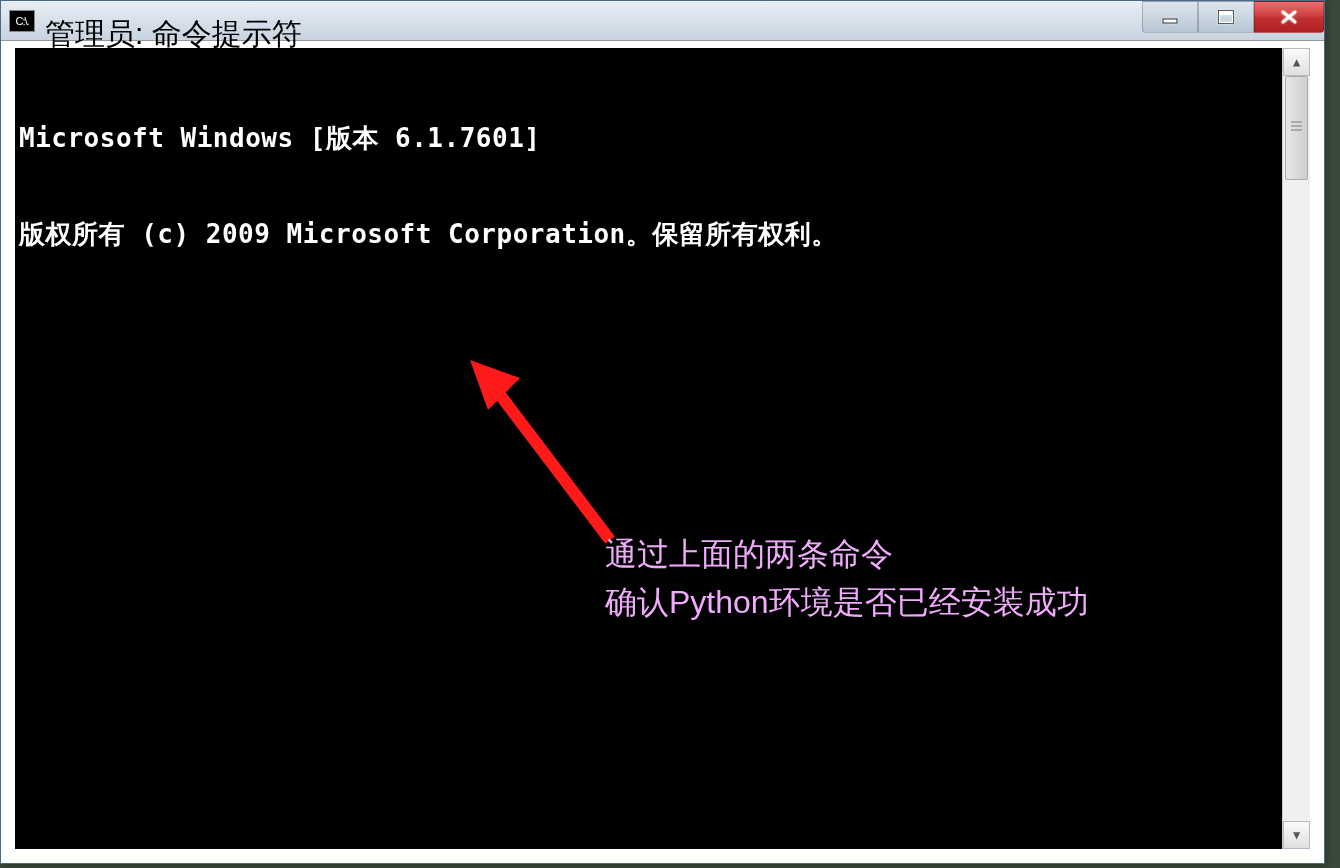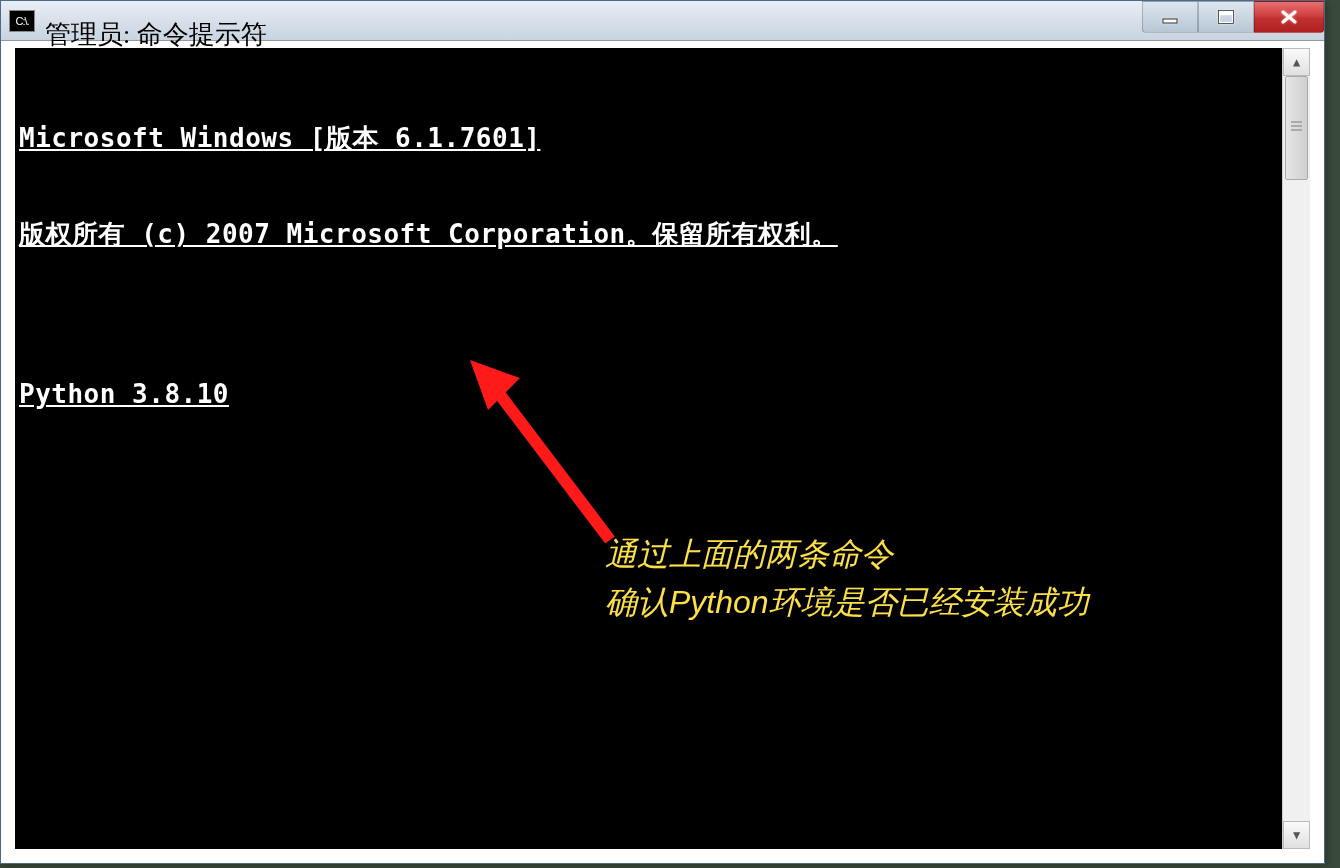--- a/index.html
+++ b/index.html
@@ -47,23 +47,23 @@
       align-items: center;
       justify-content: center;
       font-size: 11px;
       color: #fff;
       font-family: sans-serif;
       margin-right: 10px;
       position: relative;
       letter-spacing: -1px;
     }
     .titlebar-text {
-      font-size: 26px;
+      font-size: 30px;
       color: #000;
-      font-family: Liberation Serif, serif;
+      font-family: Liberation Sans, sans-serif;
       margin-top: 27px;
     }
     .window-controls {
       display: flex;
       height: 32px;
       margin-top: -8px;
     }
     .win-btn {
       width: 56px;
       height: 32px;
@@ -105,21 +105,20 @@
       font-size: 26px;
       line-height: 32px;
       padding: 10px 4px;
       white-space: pre;
       overflow: hidden;
       font-weight: bold;
       letter-spacing: 0.5px;
     }
     .terminal .line {
       white-space: pre;
-      text-decoration: underline;
     }
     .scrollbar {
       width: 28px;
       background: #f0f0f0;
       border-left: 1px solid #ccc;
       display: flex;
       flex-direction: column;
     }
     .scroll-btn {
       height: 28px;
@@ -163,24 +162,23 @@
       left: 450px;
       width: 250px;
       height: 250px;
     }
     .annotation-text {
       position: absolute;
       top: 530px;
       left: 605px;
       font-size: 32px;
       line-height: 48px;
-      color: #fde047;
+      color: #f0abfc;
       font-family: "PingFang SC","Microsoft YaHei","SimHei",sans-serif;
       white-space: pre;
-      font-style: italic;
     }
   </style>
 </head>
 <body>
 
 <div class="window">
   <div class="titlebar">
     <div class="titlebar-left">
       <div class="titlebar-icon">C:\.</div>
       <div class="titlebar-text">管理员: 命令提示符</div>
@@ -202,23 +200,22 @@
         <svg width="20" height="16" viewBox="0 0 20 16">
             <path d="M4 3 L16 13 M16 3 L4 13" stroke="#fff" stroke-width="3" stroke-linecap="round"></path>
           </svg>
       </div>
     </div>
   </div>
 
   <div class="client-area">
     <div class="terminal">
       <div class="line">Microsoft Windows [版本 6.1.7601]</div>
-      <div class="line">版权所有 (c) 2007 Microsoft Corporation。保留所有权利。</div>
+      <div class="line">版权所有 (c) 2009 Microsoft Corporation。保留所有权利。</div>
       <div class="line"></div>
-      <div class="line">Python 3.8.10</div>
       <div class="line"></div>
       <div class="line"></div>
       
     </div>
     <div class="scrollbar">
       <div class="scroll-btn">▲</div>
       <div class="scroll-track">
         <div class="scroll-thumb"></div>
       </div>
       <div class="scroll-btn">▼</div>

